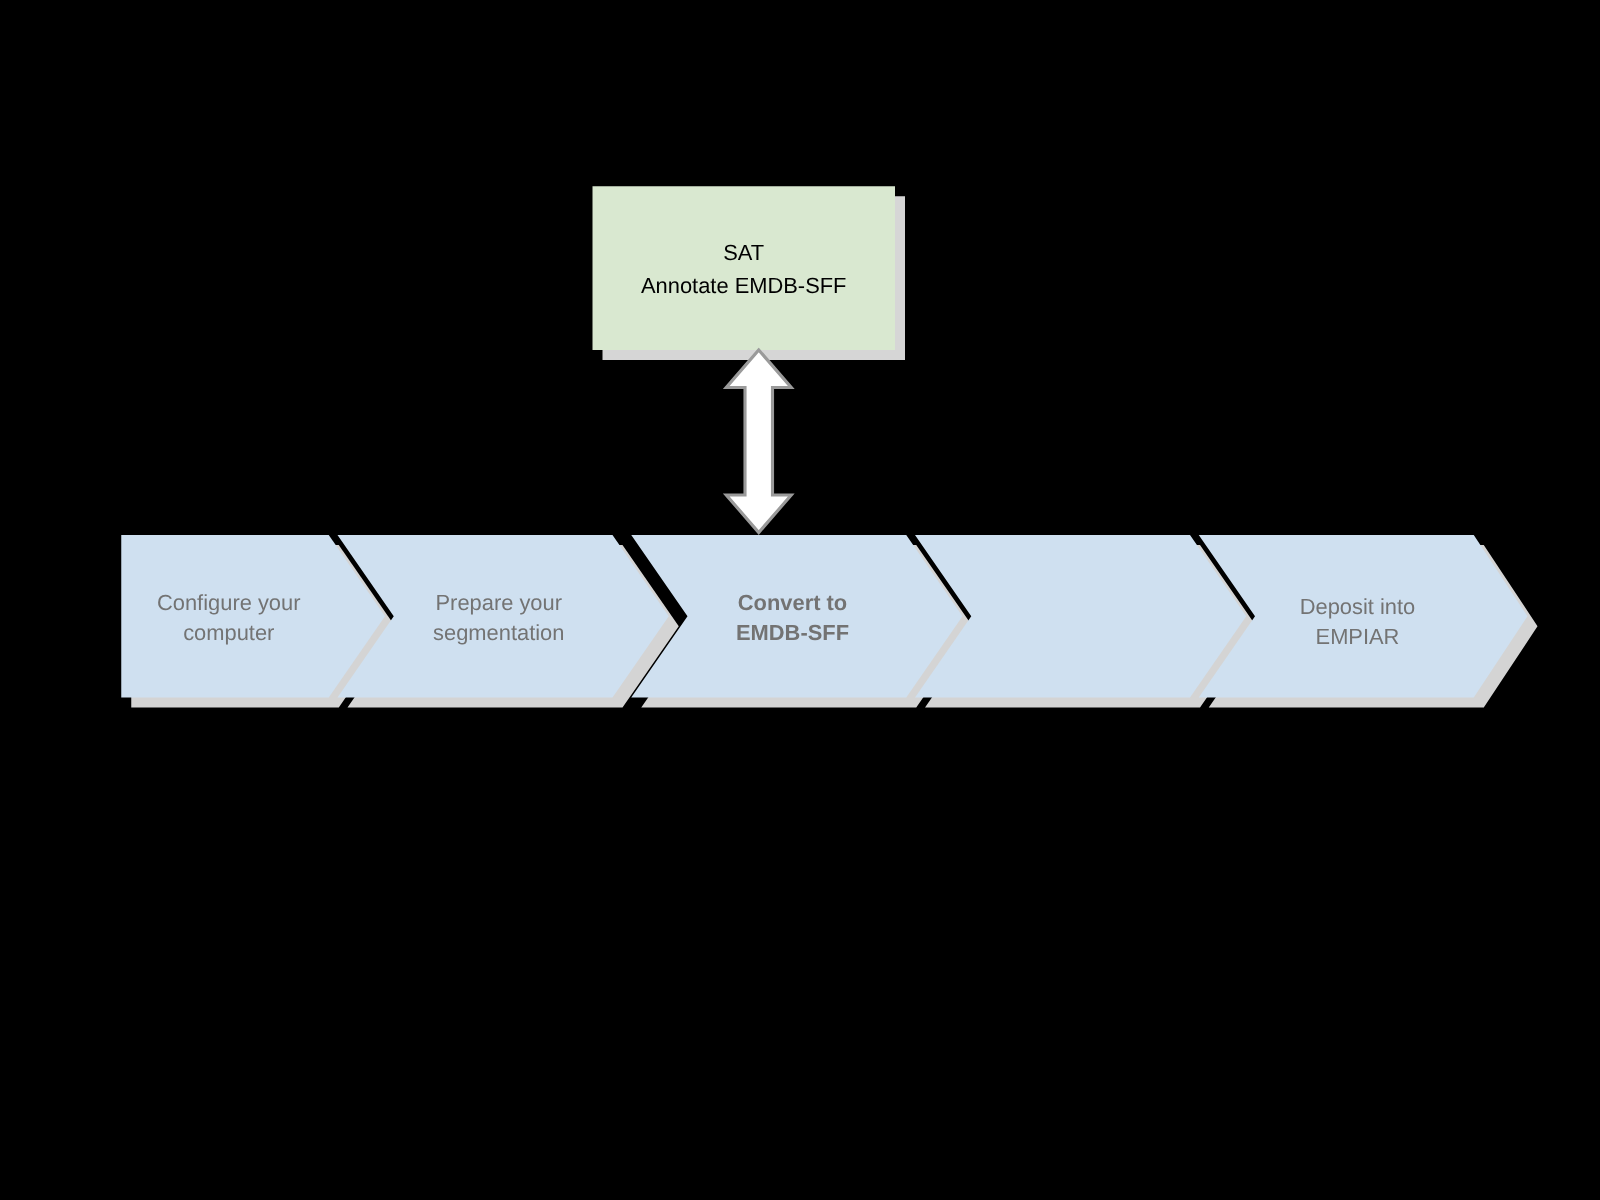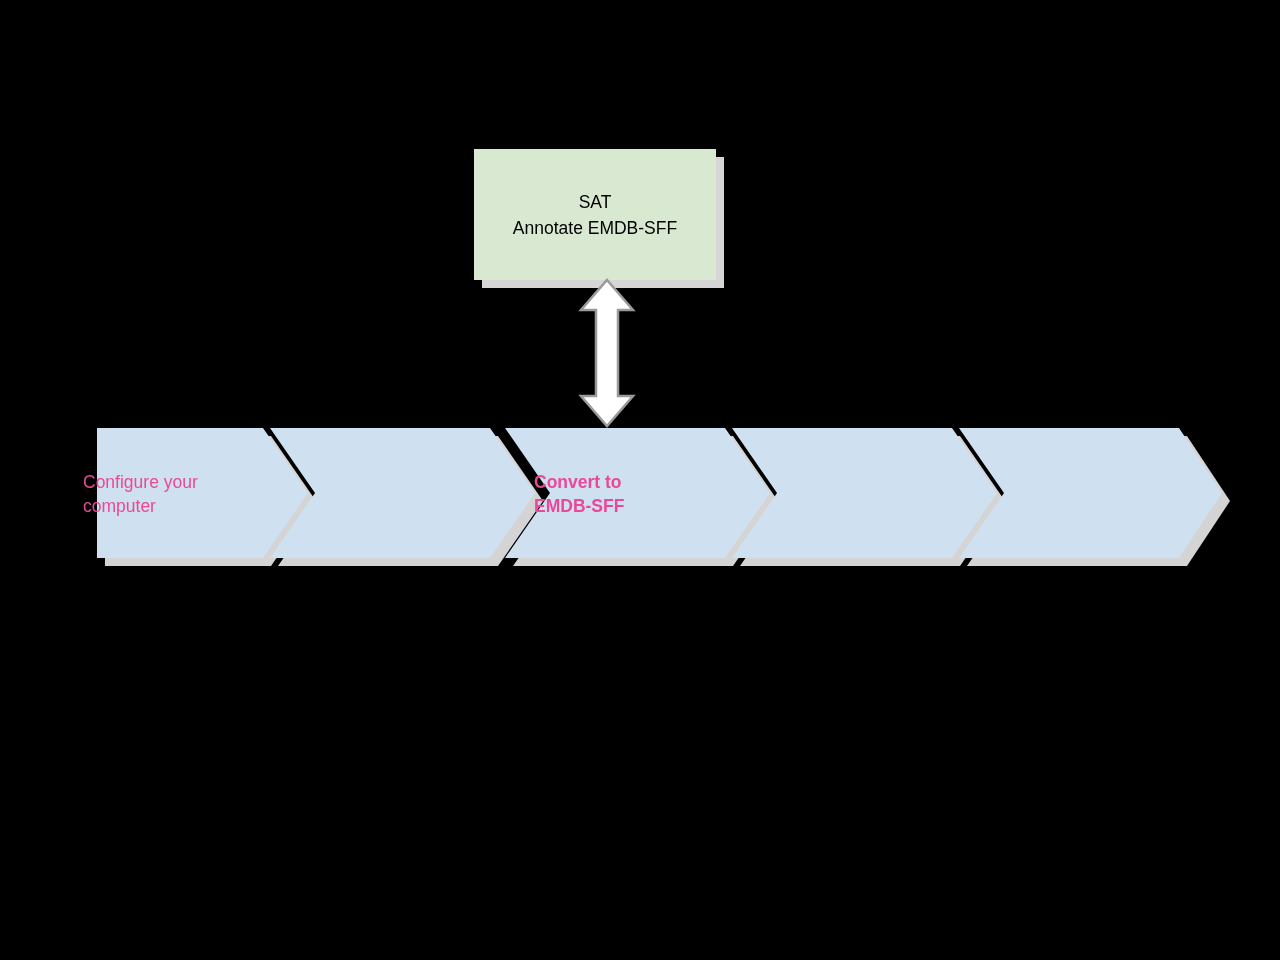--- a/index.html
+++ b/index.html
@@ -64,24 +64,24 @@
   
   #chevron-row {
     position: absolute;
     left: 0;
     top: 0;
     width: 1280px;
     height: 960px;
   }
   .chev-label {
     position: absolute;
-    color: #ec4899;
+    color: #737373;
     font-size: 17.5px;
     line-height: 24px;
-    text-align: left;
+    text-align: center;
     white-space: pre-line;
     width: 200px;
   }
 </style>
 </head>
 <body>
 
 <div id="diagram-canvas">
 
   <div class="annot-box-shadow"></div>
@@ -108,16 +108,20 @@
       <polygon points="97,428 263,428 308,493 263,558 97,558" fill="#cfe0f0"></polygon>
       <polygon points="270,428 490,428 535,493 490,558 270,558 315,493" fill="#cfe0f0"></polygon>
       <polygon points="505,428 725,428 770,493 725,558 505,558 550,493" fill="#cfe0f0"></polygon>
       <polygon points="732,428 952,428 997,493 952,558 732,558 777,493" fill="#cfe0f0"></polygon>
       <polygon points="959,428 1179,428 1222,493 1179,558 959,558 1004,493" fill="#cfe0f0"></polygon>
     </g>
   </svg>
 
   <div class="chev-label" style="left:83px;  top:470px;">Configure your
 computer</div>
+  <div class="chev-label" style="left:299px; top:470px;">Prepare your
+segmentation</div>
   <div class="chev-label" style="left:534px; top:470px;font-weight:bold;">Convert to
 EMDB-SFF</div>
+  <div class="chev-label" style="left:986px; top:473px;">Deposit into
+EMPIAR</div>
 
 </div>
 
 </body></html>

